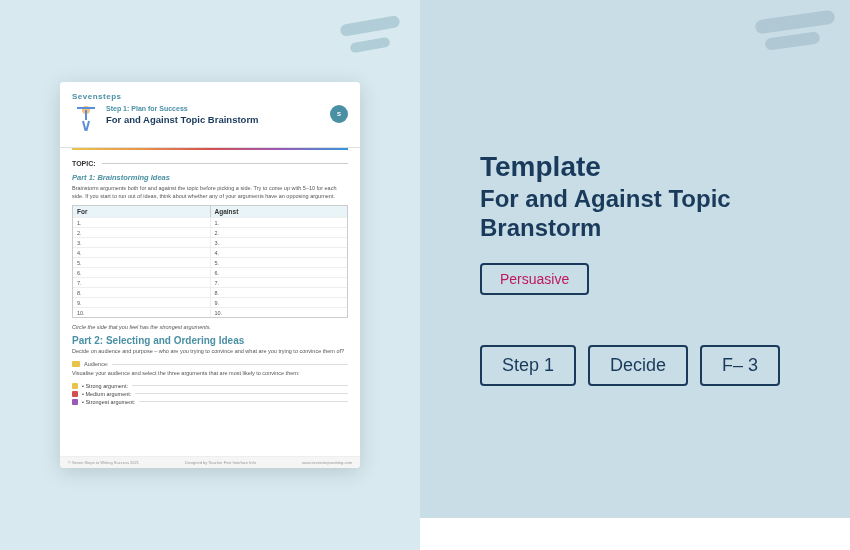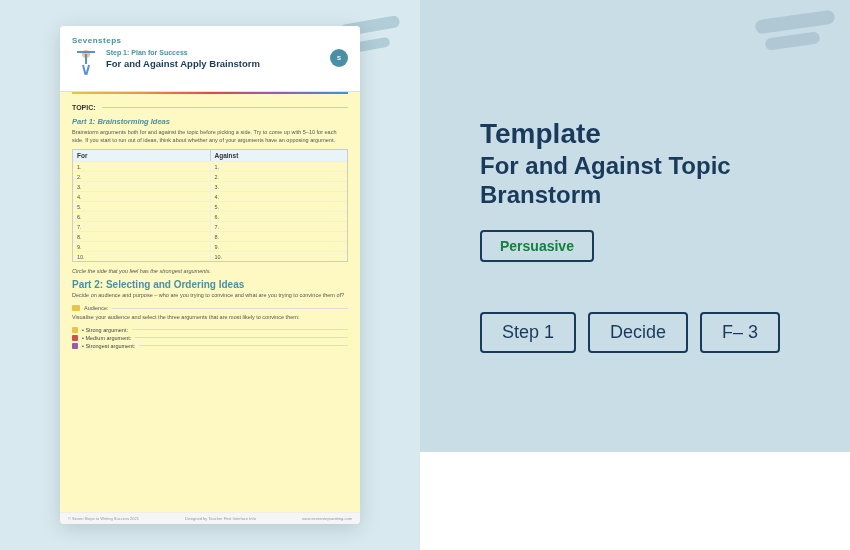--- a/index.html
+++ b/index.html
@@ -44,22 +44,22 @@
       width: 40px;
       height: 10px;
       background: #b0cdd8;
       border-radius: 5px;
       transform: rotate(-10deg);
     }
 
     
     .document-card {
       width: 300px;
-      height: 498px;
-      background: #fef9c3;
+      height: 386px;
+      background: #ffffff;
       border-radius: 4px;
       box-shadow: 0 4px 20px rgba(0,0,0,0.15);
       overflow: hidden;
       position: relative;
       z-index: 2;
     }
 
     .doc-header {
       background: #fff;
       padding: 10px 12px 6px;
@@ -303,21 +303,21 @@
       font-size: 4px;
       color: #999;
       display: flex;
       justify-content: space-between;
       border-top: 1px solid #eee;
     }
 
     
     .right-panel {
       width: 430px;
-      height: 452px;
+      height: 518px;
       background: #c8dde6;
       display: flex;
       flex-direction: column;
       align-items: flex-start;
       justify-content: center;
       padding: 70px 50px 50px 60px;
       position: relative;
       overflow: hidden;
     }
 
@@ -361,22 +361,22 @@
       line-height: 1.2;
       margin-bottom: 20px;
     }
 
     .tag-badge {
       display: inline-block;
       border: 2px solid #1a3a5c;
       border-radius: 4px;
       padding: 6px 18px;
       font-size: 14px;
-      font-weight: 700;
-      color: #15803d;
+      font-weight: 400;
+      color: #be185d;
       margin-bottom: 50px;
     }
 
     .meta-tags {
       display: flex;
       gap: 12px;
     }
 
     .meta-tag {
       border: 2px solid #1a3a5c;
@@ -404,21 +404,21 @@
             <div class="stick-arms"></div>
             <div class="stick-body"></div>
             <div class="stick-legs">
               <div class="stick-leg"></div>
               <div class="stick-leg"></div>
             </div>
           </div>
         </div>
         <div class="doc-title-block">
           <div class="doc-step">Step 1: Plan for Success</div>
-          <div class="doc-title">For and Against Apply Brainstorm</div>
+          <div class="doc-title">For and Against Topic Brainstorm</div>
         </div>
         <div class="doc-logo">S</div>
       </div>
     </div>
 
     <div class="doc-divider"></div>
 
     <div class="doc-body">
       <div class="topic-row">
         <span class="topic-label">TOPIC:</span>

